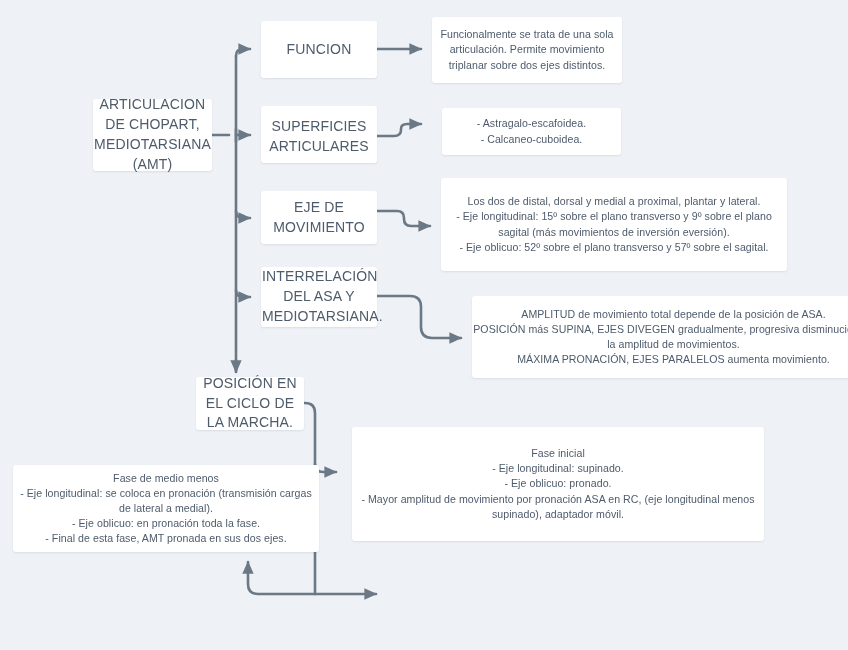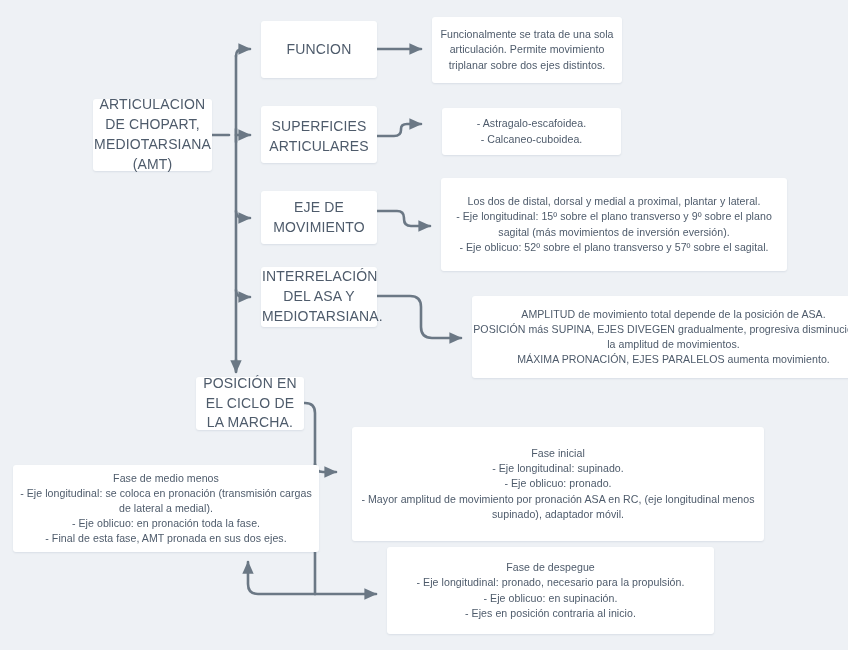--- a/index.html
+++ b/index.html
@@ -169,20 +169,14 @@
 - Mayor amplitud de movimiento por pronación ASA en RC, (eje longitudinal menos supinado), adaptador móvil.</div>
   </div>
 
   <div class="node body-node" id="node-fase-medio">
     <div class="txt">Fase de medio menos
 - Eje longitudinal: se coloca en pronación (transmisión cargas de lateral a medial).
 - Eje oblicuo: en pronación toda la fase.
 - Final de esta fase, AMT pronada en sus dos ejes.</div>
   </div>
 
-  <div class="node body-node" id="node-fase-despegue">
-    <div class="txt">Fase de despegue
-- Eje longitudinal: pronado, necesario para la propulsión.
-- Eje oblicuo: en supinación.
-- Ejes en posición contraria al inicio.</div>
-  </div>
 
 </div>
 
 </body></html>

